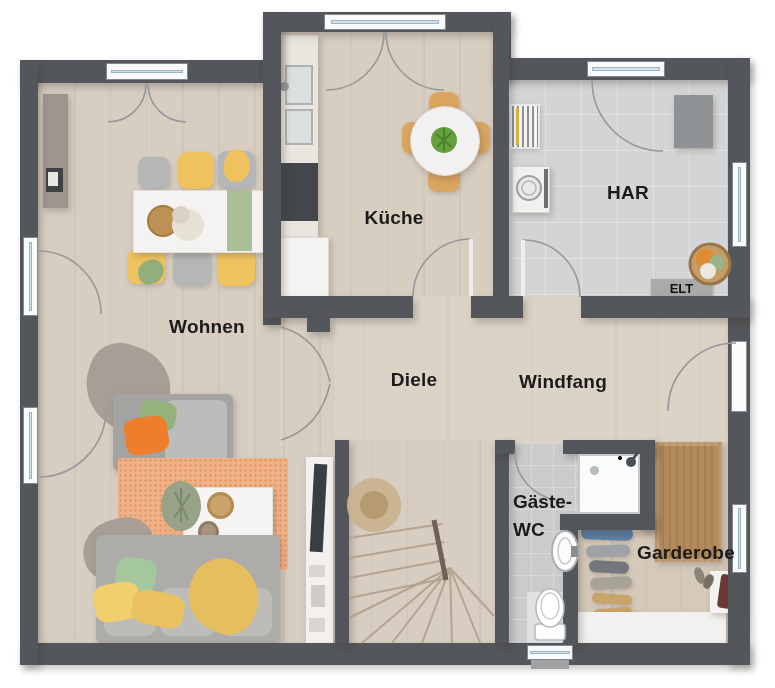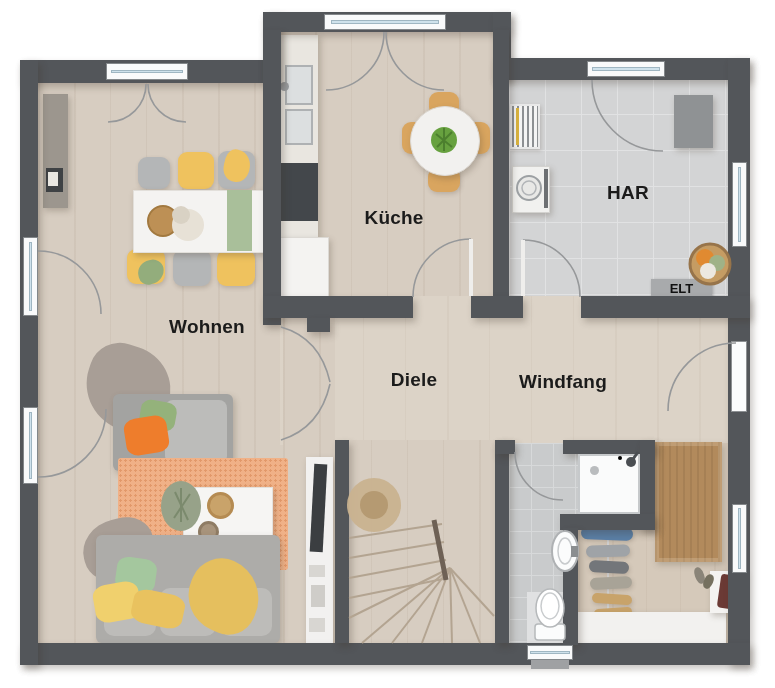--- a/index.html
+++ b/index.html
@@ -246,15 +246,20 @@
       <ellipse cx="550" cy="608" rx="14" ry="19" fill="#ffffff" stroke="#b6b9bb" stroke-width="1.5"></ellipse>
       <ellipse cx="550" cy="606" rx="9" ry="13" fill="none" stroke="#c9ccce" stroke-width="1.5"></ellipse>
     </g>
   </svg>
 
   <div class="label" style="left:207px;top:327px;">Wohnen</div>
   <div class="label" style="left:394px;top:218px;">Küche</div>
   <div class="label" style="left:628px;top:193px;">HAR</div>
   <div class="label" style="left:414px;top:380px;">Diele</div>
   <div class="label" style="left:563px;top:382px;">Windfang</div>
+  <div class="label" style="left:686px;top:553px;">Garderobe</div>
+  <div class="abs" style="left:513px;top:488px;color:#1b1b1b;font-weight:700;font-size:19px;line-height:1.45;">
+    <div>Gäste-</div>
+    <div>WC</div>
+  </div>
   <div class="label-sm" style="left:651px;top:281px;width:61px;text-align:center;">ELT</div>
 
 </div>
 
 </body></html>

